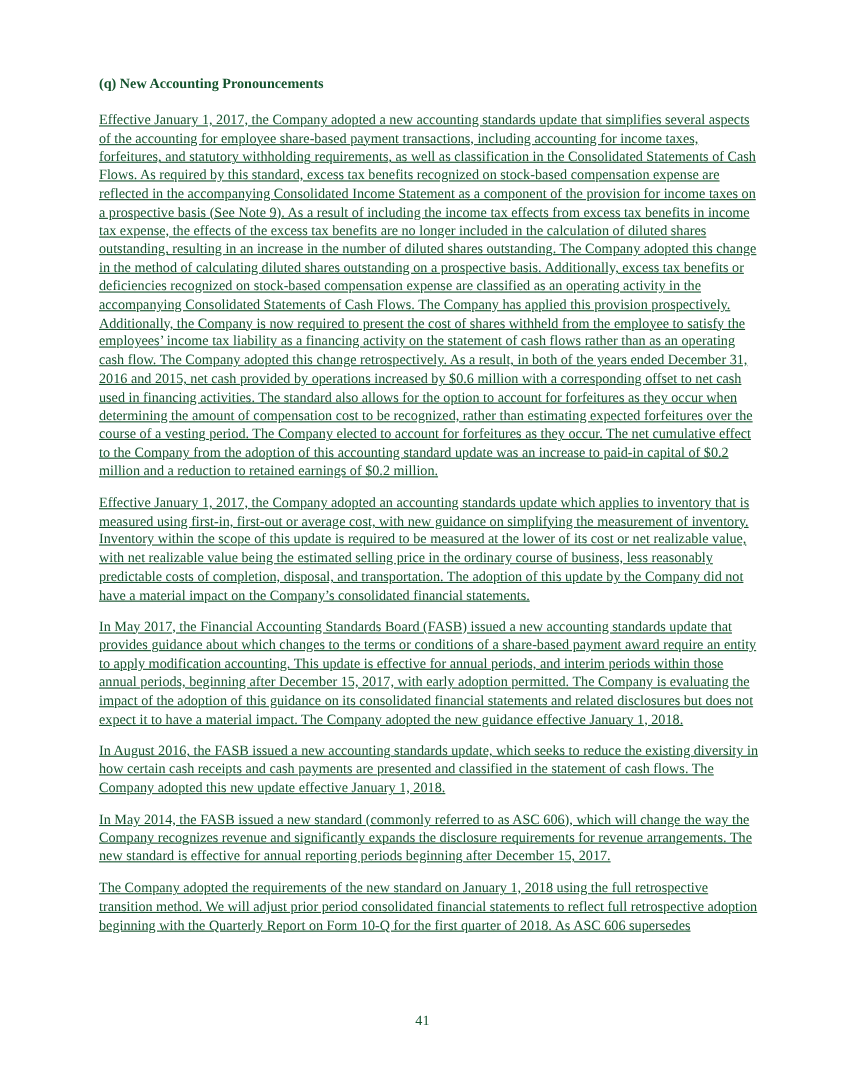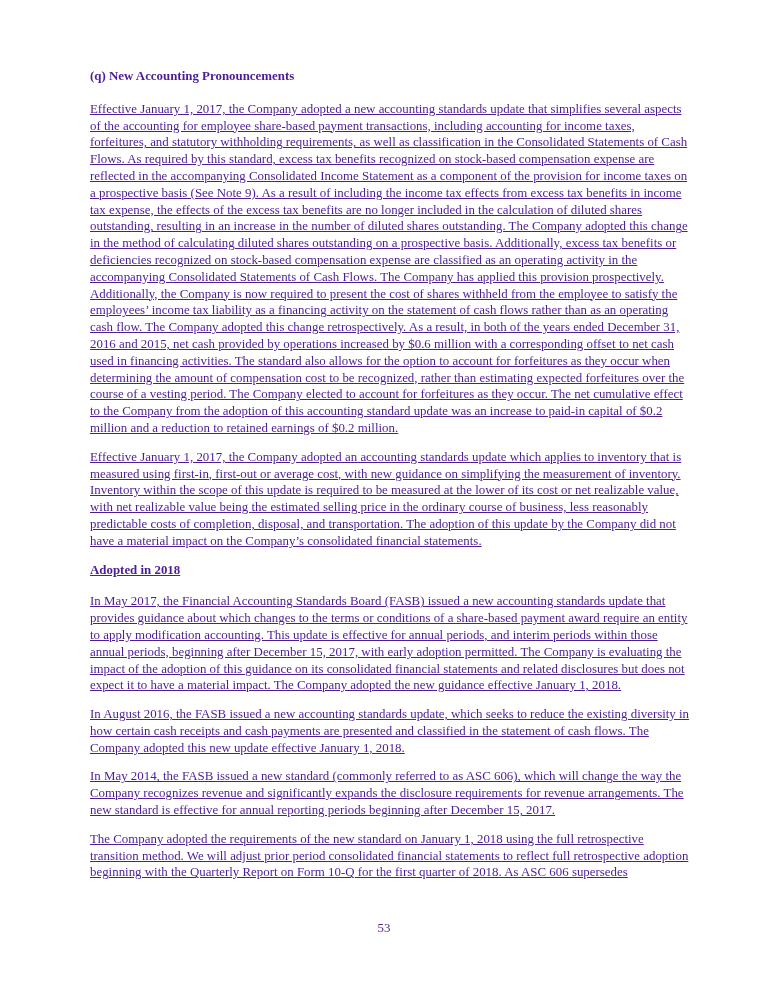--- a/index.html
+++ b/index.html
@@ -5,21 +5,21 @@
   html, body {
     margin: 0;
     padding: 0;
     background: #ffffff;
   }
   .page {
     position: relative;
     width: 768px;
     height: 993px;
     background: #ffffff;
-    color: #4c1d95;
+    color: #14532d;
     font-family: "Liberation Serif", "DejaVu Serif", serif;
     font-size: 12.9px;
     line-height: 16.8px;
     overflow: hidden;
   }
   .content {
     position: absolute;
     left: 90px;
     top: 68px;
     width: 630px;
@@ -82,21 +82,20 @@
 to the Company from the adoption of this accounting standard update was an increase to paid-in capital of $0.2
 million and a reduction to retained earnings of $0.2 million.</p>
 
     <p class="para">Effective January 1, 2017, the Company adopted an accounting standards update which applies to inventory that is
 measured using first-in, first-out or average cost, with new guidance on simplifying the measurement of inventory.
 Inventory within the scope of this update is required to be measured at the lower of its cost or net realizable value,
 with net realizable value being the estimated selling price in the ordinary course of business, less reasonably
 predictable costs of completion, disposal, and transportation. The adoption of this update by the Company did not
 have a material impact on the Company’s consolidated financial statements.</p>
 
-    <div class="subsection-heading">Adopted in 2018</div>
 
     <p class="para">In May 2017, the Financial Accounting Standards Board (FASB) issued a new accounting standards update that
 provides guidance about which changes to the terms or conditions of a share-based payment award require an entity
 to apply modification accounting. This update is effective for annual periods, and interim periods within those
 annual periods, beginning after December 15, 2017, with early adoption permitted. The Company is evaluating the
 impact of the adoption of this guidance on its consolidated financial statements and related disclosures but does not
 expect it to have a material impact. The Company adopted the new guidance effective January 1, 2018.</p>
 
     <p class="para">In August 2016, the FASB issued a new accounting standards update, which seeks to reduce the existing diversity in
 how certain cash receipts and cash payments are presented and classified in the statement of cash flows. The
@@ -105,14 +104,14 @@
     <p class="para">In May 2014, the FASB issued a new standard (commonly referred to as ASC 606), which will change the way the
 Company recognizes revenue and significantly expands the disclosure requirements for revenue arrangements. The
 new standard is effective for annual reporting periods beginning after December 15, 2017.</p>
 
     <p class="para">The Company adopted the requirements of the new standard on January 1, 2018 using the full retrospective
 transition method. We will adjust prior period consolidated financial statements to reflect full retrospective adoption
 beginning with the Quarterly Report on Form 10-Q for the first quarter of 2018. As ASC 606 supersedes</p>
 
   </div>
 
-  <div class="page-number">53</div>
+  <div class="page-number">41</div>
 </div>
 
 </body></html>

